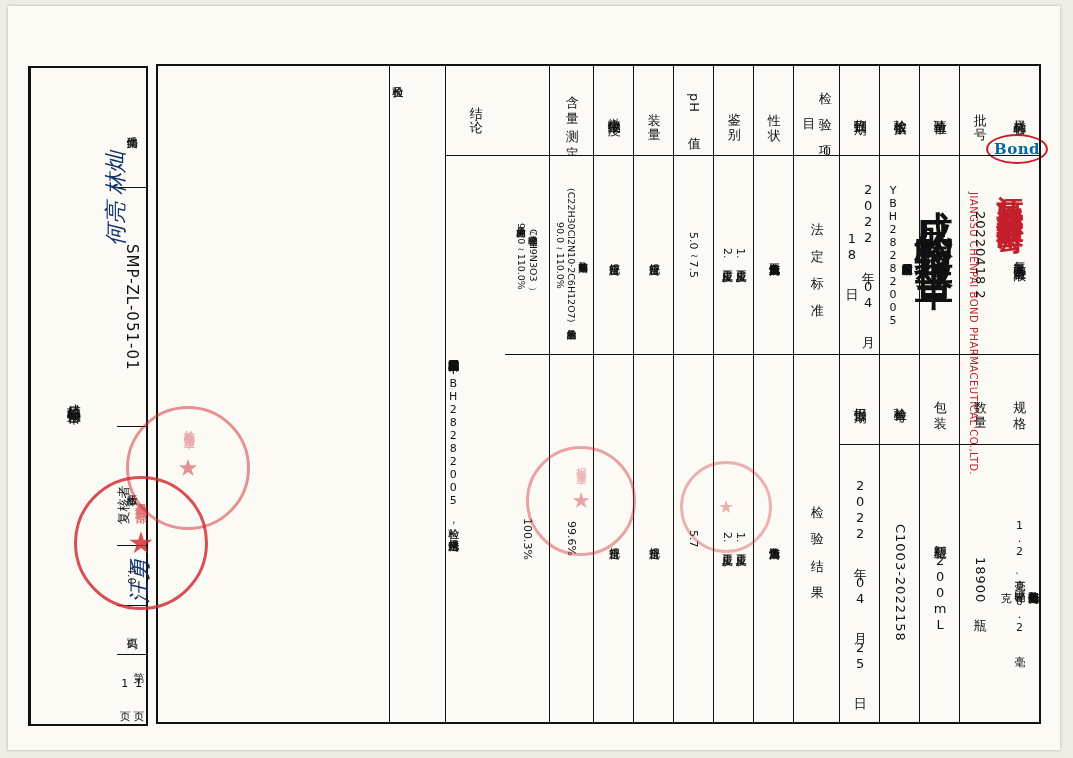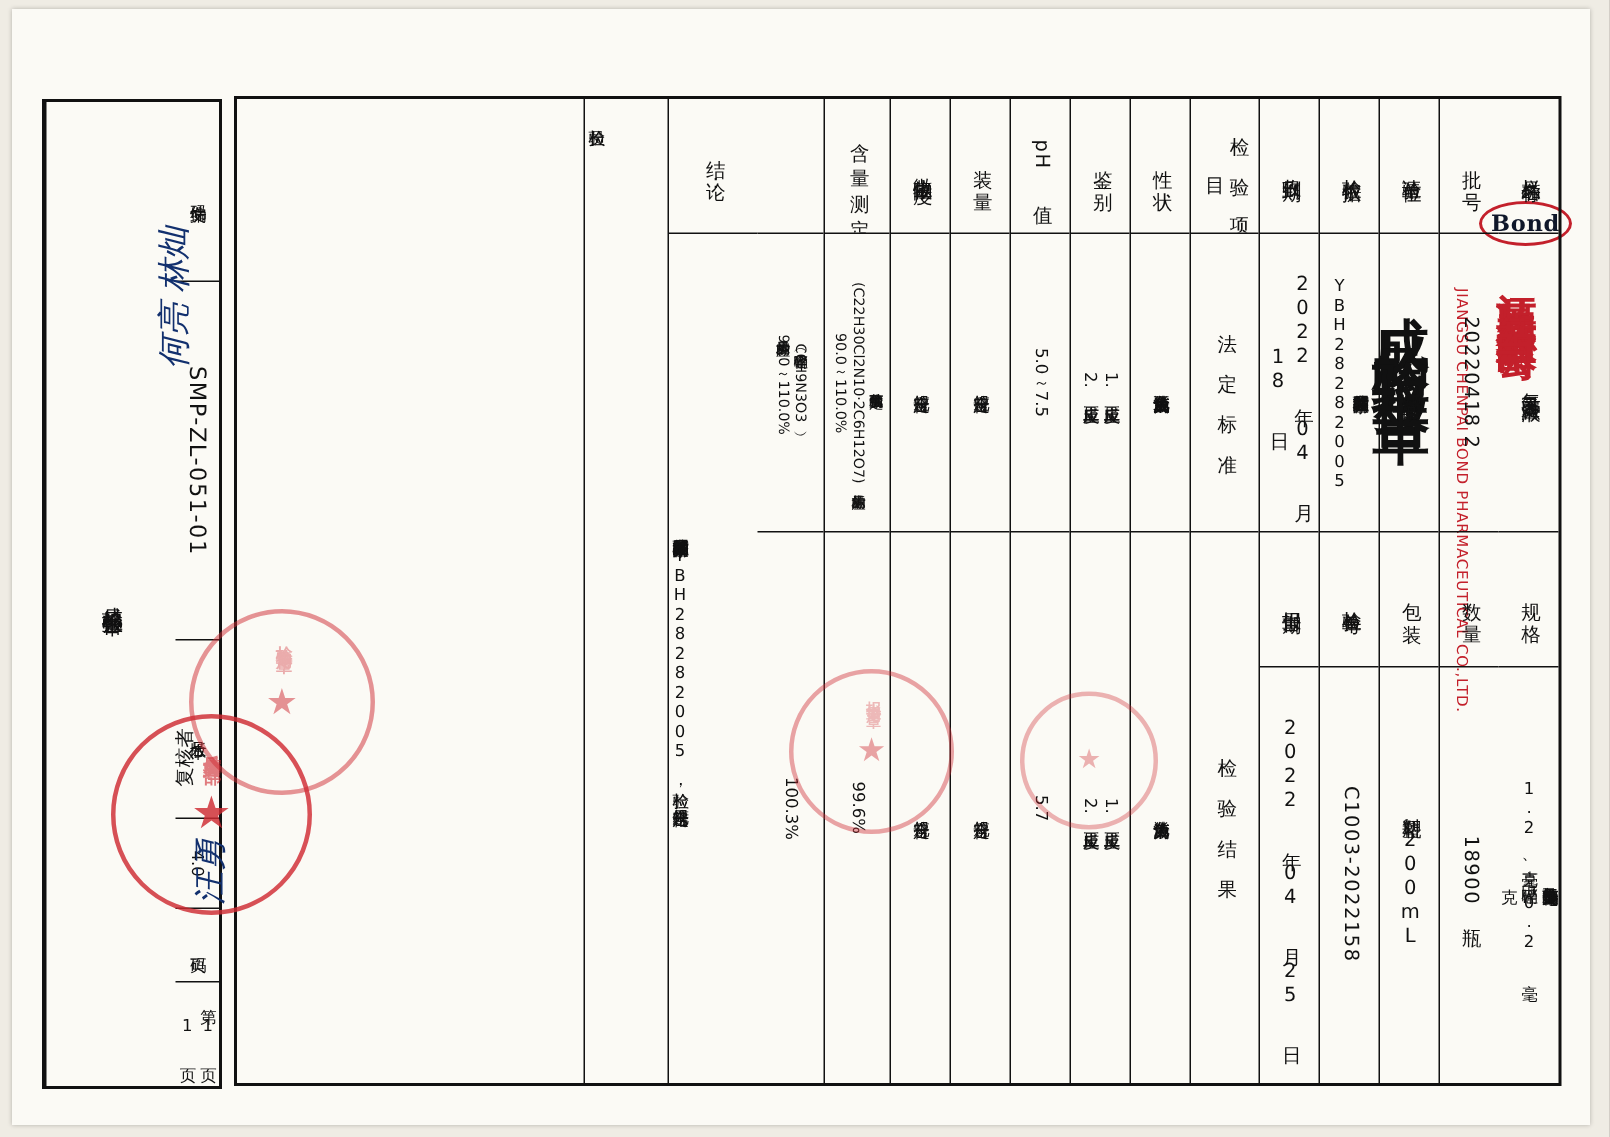--- a/index.html
+++ b/index.html
@@ -141,21 +141,21 @@
   }
   #logomark .oval {
     width: 62px;
     height: 30px;
     border: 2.5px solid #c3202b;
     border-radius: 50%;
     box-sizing: border-box;
     display: flex;
     align-items: center;
     justify-content: center;
-    color: #0f172a;
+    color: #0369a1;
     font-weight: bold;
     font-size: 15px;
     font-family: "DejaVu Serif", serif;
     letter-spacing: 0.5px;
   }
 
   
   #meta {
     position: absolute;
     left: 20px;

